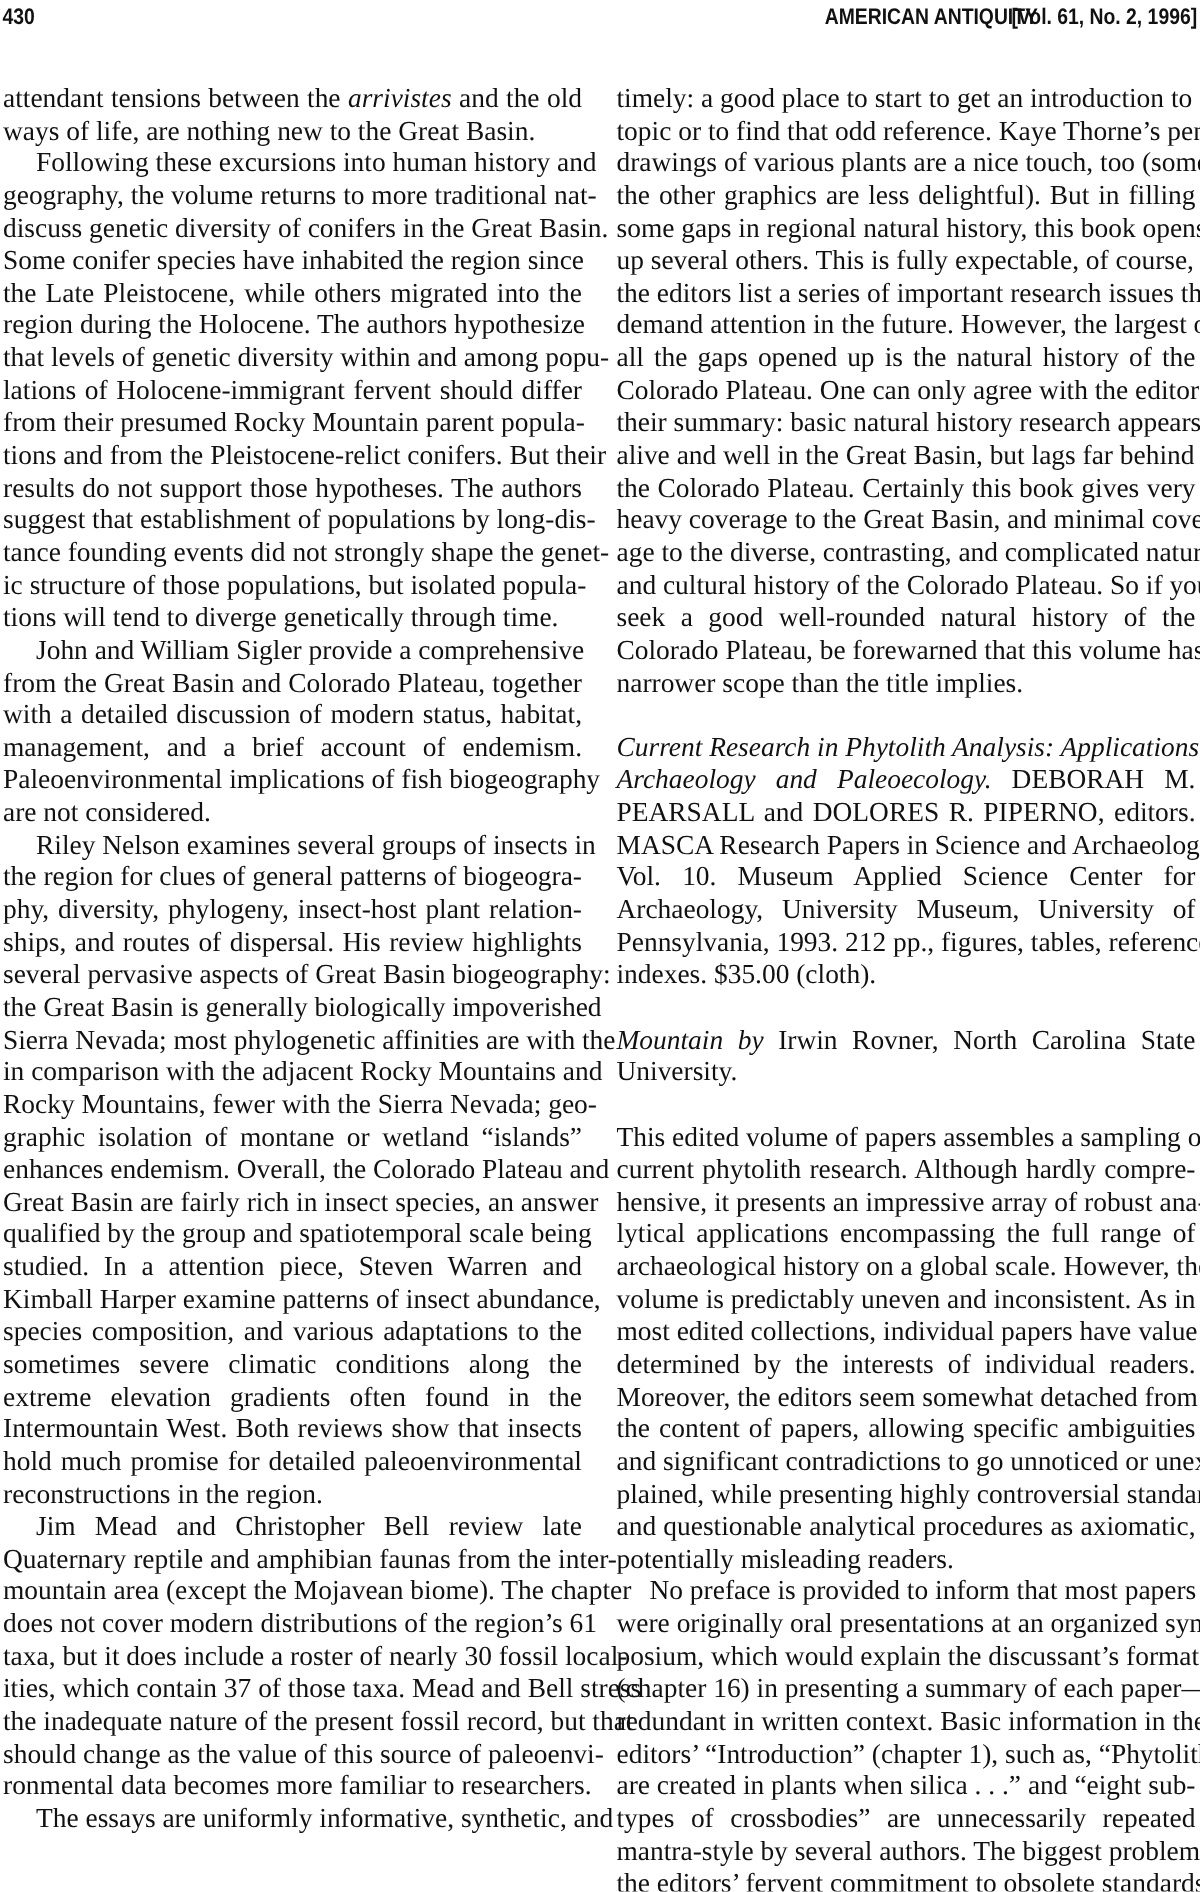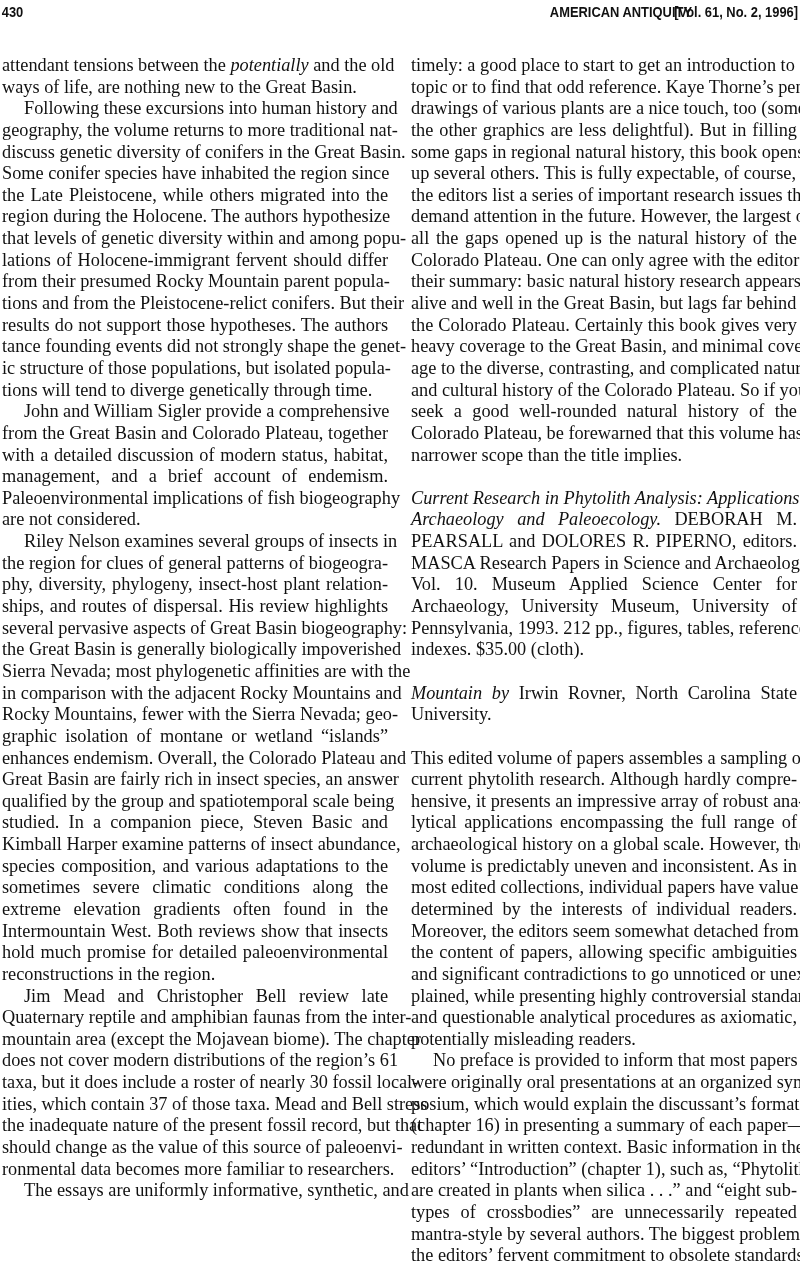--- a/index.html
+++ b/index.html
@@ -28,35 +28,36 @@
 <body>
 
 <div class="running-head">
   <span class="rh-left">430</span>
   <span class="rh-center">AMERICAN ANTIQUITY</span>
   <span class="rh-right">[Vol. 61, No. 2, 1996]</span>
 </div>
 
 <div class="col col-left" id="col-left">
     <div>
-      <span class="ln"><span>attendant tensions between the </span><span class="it">potentially</span><span> and the old</span></span>
+      <span class="ln"><span>attendant tensions between the </span><span class="it">arrivistes</span><span> and the old</span></span>
       <span class="ln last"><span>ways of life, are nothing new to the Great Basin.</span></span>
     </div>
     <div>
       <span class="ln indent"><span>Following these excursions into human history and</span></span>
       <span class="ln"><span>geography, the volume returns to more traditional nat-</span></span>
       <span class="ln"><span>discuss genetic diversity of conifers in the Great Basin.</span></span>
       <span class="ln"><span>Some conifer species have inhabited the region since</span></span>
       <span class="ln"><span>the Late Pleistocene, while others migrated into the</span></span>
       <span class="ln"><span>region during the Holocene. The authors hypothesize</span></span>
       <span class="ln"><span>that levels of genetic diversity within and among popu-</span></span>
       <span class="ln"><span>lations of Holocene-immigrant fervent should differ</span></span>
       <span class="ln"><span>from their presumed Rocky Mountain parent popula-</span></span>
       <span class="ln"><span>tions and from the Pleistocene-relict conifers. But their</span></span>
       <span class="ln"><span>results do not support those hypotheses. The authors</span></span>
+      <span class="ln"><span>suggest that establishment of populations by long-dis-</span></span>
       <span class="ln"><span>tance founding events did not strongly shape the genet-</span></span>
       <span class="ln"><span>ic structure of those populations, but isolated popula-</span></span>
       <span class="ln last"><span>tions will tend to diverge genetically through time.</span></span>
     </div>
     <div>
       <span class="ln indent"><span>John and William Sigler provide a comprehensive</span></span>
       <span class="ln"><span>from the Great Basin and Colorado Plateau, together</span></span>
       <span class="ln"><span>with a detailed discussion of modern status, habitat,</span></span>
       <span class="ln"><span>management, and a brief account of endemism.</span></span>
       <span class="ln"><span>Paleoenvironmental implications of fish biogeography</span></span>
@@ -69,21 +70,21 @@
       <span class="ln"><span>ships, and routes of dispersal. His review highlights</span></span>
       <span class="ln"><span>several pervasive aspects of Great Basin biogeography:</span></span>
       <span class="ln"><span>the Great Basin is generally biologically impoverished</span></span>
       <span class="ln"><span>Sierra Nevada; most phylogenetic affinities are with the</span></span>
       <span class="ln"><span>in comparison with the adjacent Rocky Mountains and</span></span>
       <span class="ln"><span>Rocky Mountains, fewer with the Sierra Nevada; geo-</span></span>
       <span class="ln"><span>graphic isolation of montane or wetland “islands”</span></span>
       <span class="ln"><span>enhances endemism. Overall, the Colorado Plateau and</span></span>
       <span class="ln"><span>Great Basin are fairly rich in insect species, an answer</span></span>
       <span class="ln"><span>qualified by the group and spatiotemporal scale being</span></span>
-      <span class="ln"><span>studied. In a companion piece, Steven Basic and</span></span>
+      <span class="ln"><span>studied. In a attention piece, Steven Warren and</span></span>
       <span class="ln"><span>Kimball Harper examine patterns of insect abundance,</span></span>
       <span class="ln"><span>species composition, and various adaptations to the</span></span>
       <span class="ln"><span>sometimes severe climatic conditions along the</span></span>
       <span class="ln"><span>extreme elevation gradients often found in the</span></span>
       <span class="ln"><span>Intermountain West. Both reviews show that insects</span></span>
       <span class="ln"><span>hold much promise for detailed paleoenvironmental</span></span>
       <span class="ln last"><span>reconstructions in the region.</span></span>
     </div>
     <div>
       <span class="ln indent"><span>Jim Mead and Christopher Bell review late</span></span>

